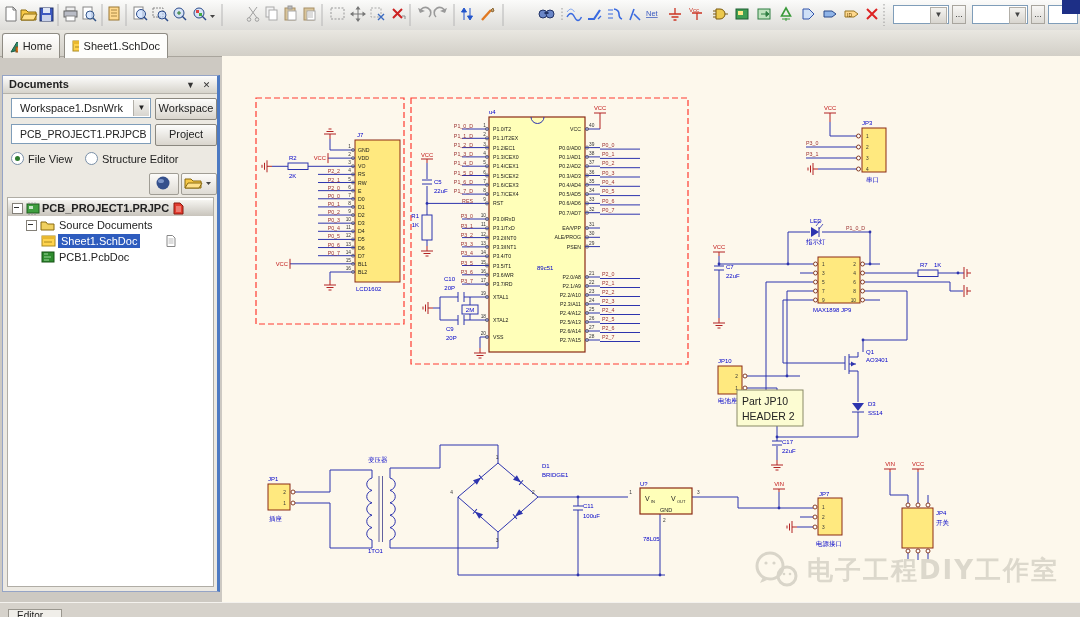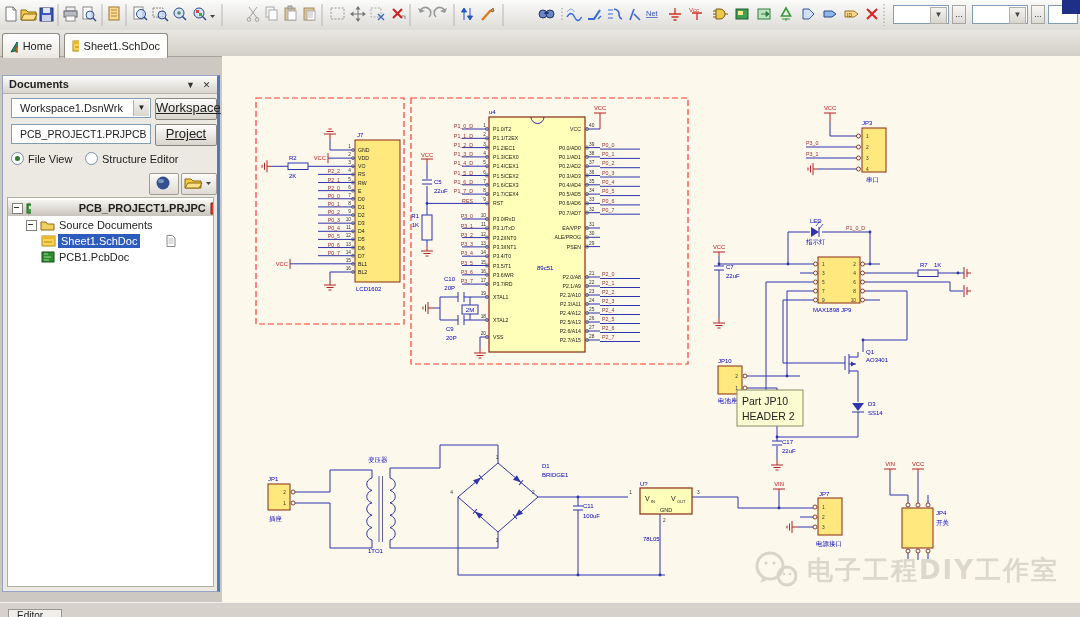--- a/index.html
+++ b/index.html
@@ -14,21 +14,21 @@
   .corner{position:absolute;right:0;top:0;width:18px;height:14px;background:#1d2f86;}
   
   .tabbar{left:0;top:30px;width:1080px;height:26px;background:linear-gradient(#e9e7e1,#d2cfc7);border-bottom:1px solid #a9a59d;}
   .tab{position:absolute;top:3px;height:23px;background:linear-gradient(#ffffff,#ece9e2);border:1px solid #8f8c84;border-bottom:none;border-radius:3px 3px 0 0;display:flex;align-items:center;padding:12px 7px;gap:5px;box-sizing:border-box;text-align:right;}
   .tab.active{background:#fdfdfb;}
   
   .panel{left:2px;top:75px;width:218px;height:517px;background:#ece9e2;border:1px solid #95a4c6;border-right:3px solid #4d7ac2;box-sizing:border-box;}
   .ptitle{position:absolute;left:0;top:0;width:100%;height:18px;background:linear-gradient(#fdfdfc,#d6d3cb);border-bottom:1px solid #b5b2aa;font-weight:bold;line-height:17px;padding-left:6px;box-sizing:border-box;}
   .ptbtn{position:absolute;top:3px;width:13px;height:13px;font-size:9px;color:#333;text-align:center;line-height:13px;}
   .cmb{position:absolute;background:#fff;border:1px solid #7f9db9;box-sizing:border-box;line-height:18px;padding-left:8px;font-size:11px;white-space:nowrap;overflow:hidden;}
-  .btn3d{position:absolute;background:linear-gradient(#fdfdfc,#d9d5cd);border:1px solid #8a877f;border-radius:2px;text-align:center;line-height:18px;font-size:13px;text-decoration:underline;}
+  .btn3d{position:absolute;background:linear-gradient(#fdfdfc,#d9d5cd);border:1px solid #8a877f;border-radius:2px;text-align:center;line-height:18px;font-size:11px;}
   .radio{position:absolute;display:flex;align-items:center;gap:4px;font-size:11px;}
   .rdot{width:11px;height:11px;border-radius:50%;border:1px solid #7a90a8;background:#fff;position:relative;}
   .rdot.on:after{content:"";position:absolute;left:3px;top:3px;width:5px;height:5px;border-radius:50%;background:#2c7a2c;}
   .tbtn{position:absolute;background:linear-gradient(#fcfbf9,#dedbd4);border:1px solid #a09d95;border-radius:2px;}
   .tree{position:absolute;left:4px;top:121px;width:207px;height:390px;background:#fff;border:1px solid #b0ada5;box-sizing:border-box;font-size:11px;}
   .trow{position:absolute;left:0;width:205px;height:16px;display:flex;align-items:center;}
   .trow.hdr{background:linear-gradient(#f6f5f1,#c8c4bc);}
   .minus{width:9px;height:9px;border:1px solid #848078;background:#fff;position:relative;flex:none;}
   .minus:after{content:"";position:absolute;left:1px;top:3px;width:5px;height:1px;background:#333;}
   .hl{background:#2e5cbe;color:#fff;padding:1px 3px;}
@@ -851,21 +851,21 @@
         </svg>
     </div>
     <div class="tree">
       <div class="trow hdr" style="top:2px;">
         <span class="minus" style="margin-left:4px;"></span>
         <svg width="16" height="13" style="margin-left:3px;">
             <rect x="1" y="2" width="12" height="9" fill="#3f9e3f" stroke="#1e5e1e"></rect>
             <path d="M3,2 V0.5 M6,2 V0.5 M9,2 V0.5 M3,13 V11 M6,13 V11 M9,13 V11" stroke="#888"></path>
             <rect x="3" y="4" width="4" height="3" fill="#c9e6c9"></rect>
           </svg>
-        <b style="padding-left:48px;">PCB_PROJECT1.PRJPC</b>
+        <b style="">PCB_PROJECT1.PRJPC</b>
         <svg width="11" height="13" style="margin-left:4px;">
             <path d="M1,1 h6 l3,3 v8 h-9 z" fill="#e23b2e" stroke="#8a1a10"></path>
             <path d="M3,5 h5 M3,7 h5 M3,9 h5" stroke="#ffd9d4" stroke-width="0.8"></path>
           </svg>
       </div>
       <div class="trow" style="top:19px;">
         <span class="minus" style="margin-left:18px;"></span>
         <svg width="15" height="12" style="margin-left:3px;">
             <path d="M1,3 h5 l1.5,2 h6.5 v6 h-13 z" fill="#f0d060" stroke="#8a6a10"></path>
           </svg>

